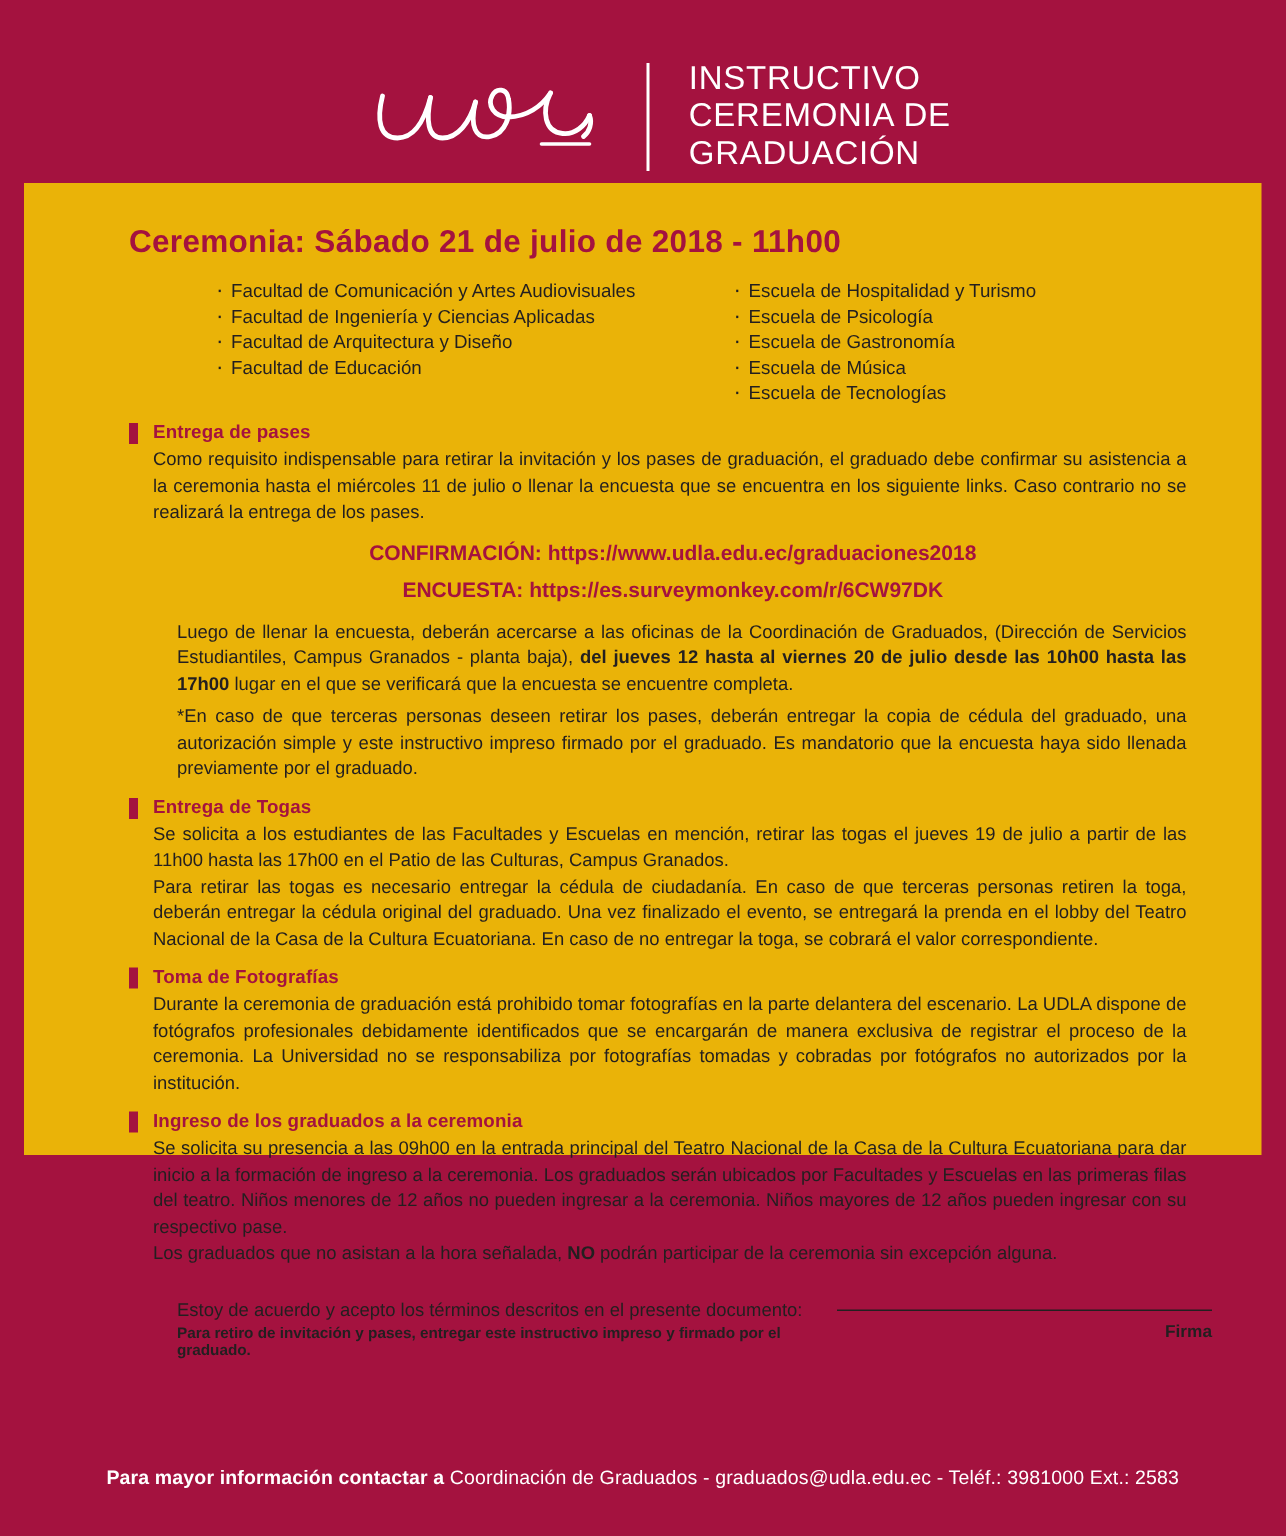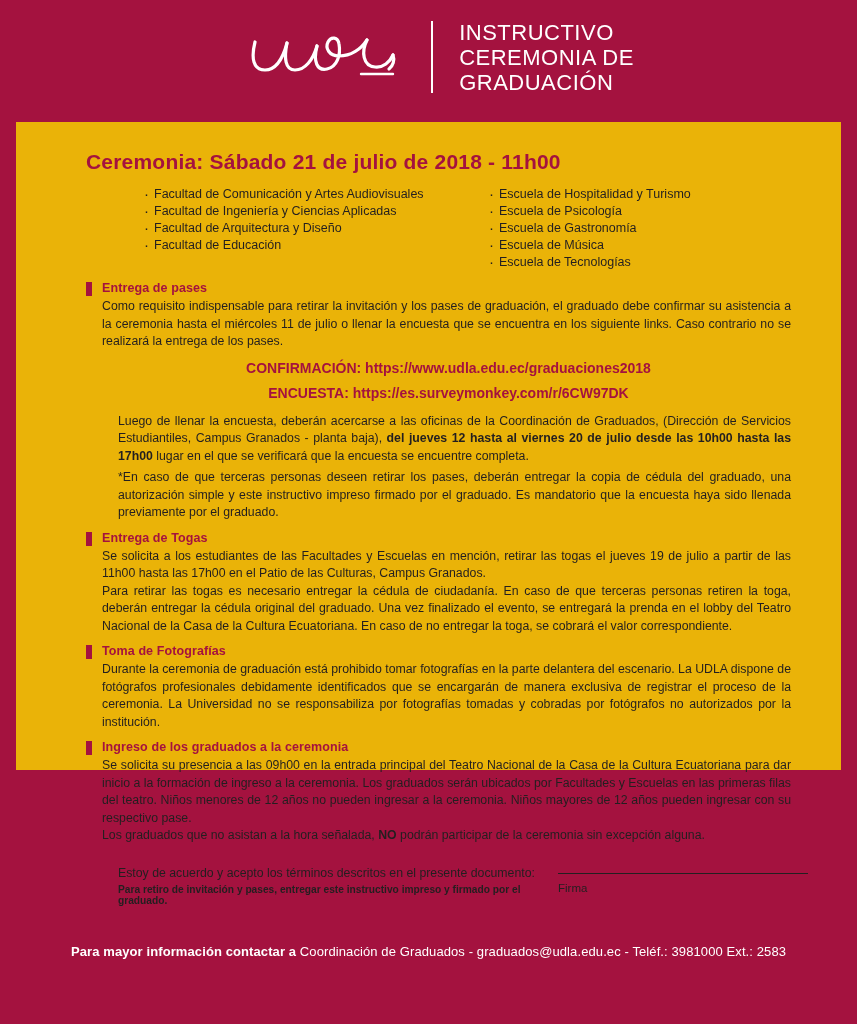--- a/index.html
+++ b/index.html
@@ -18,21 +18,21 @@
     width: 857px;
     height: 1024px;
     background: #a4123f;
     box-sizing: border-box;
   }
 
   
   .header {
     height: 114px;
     display: flex;
-    align-items: center;
+    align-items: flex-end;
     justify-content: center;
     gap: 0px;
   }
   .logo-wrap {
     width: 180px;
     display: flex;
     align-items: center;
     justify-content: flex-end;
     padding-right: 28px;
   }
@@ -162,21 +162,22 @@
   }
   .sign-sub {
     font-size: 10.2px;
     font-weight: bold;
     color: #231f20;
     margin-top: 2px;
   }
   .sign-right {
     margin-left: 10px;
     width: 250px;
-    text-align: left;
+    text-align: right;
+    font-weight: bold;
   }
   .sign-rule {
     border-top: 1px solid #231f20;
     margin-top: 8px;
     width: 100%;
   }
   .sign-label {
     font-size: 11.5px;
     color: #231f20;
     margin-top: 8px;
@@ -184,21 +185,21 @@
 
   
   .footer {
     position: absolute;
     left: 0;
     bottom: 0;
     width: 857px;
     height: 96px;
     color: #ffffff;
     display: flex;
-    align-items: flex-start;
+    align-items: center;
     justify-content: center;
     padding-top: 16px;
     box-sizing: border-box;
   }
   .footer-text {
     font-size: 13px;
     letter-spacing: 0.1px;
   }
   .footer-text .bold { font-weight: bold; }
 </style>

